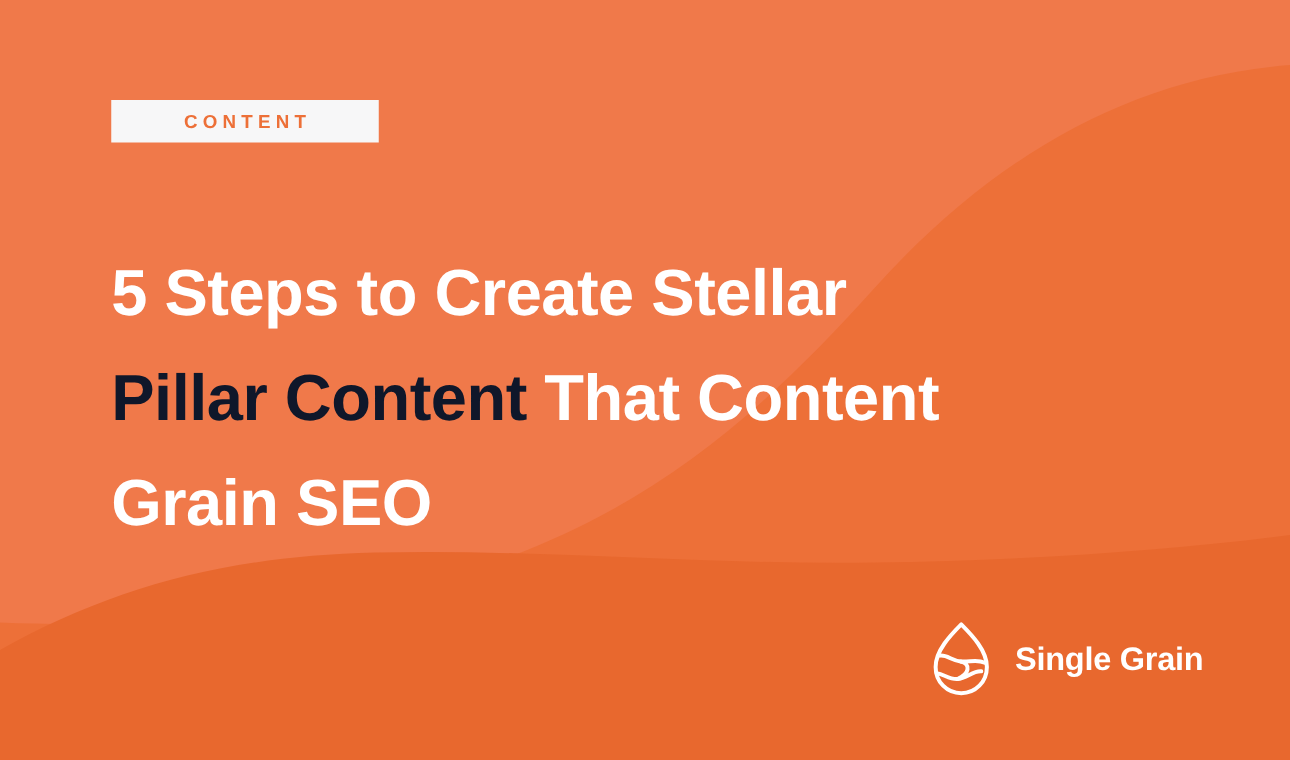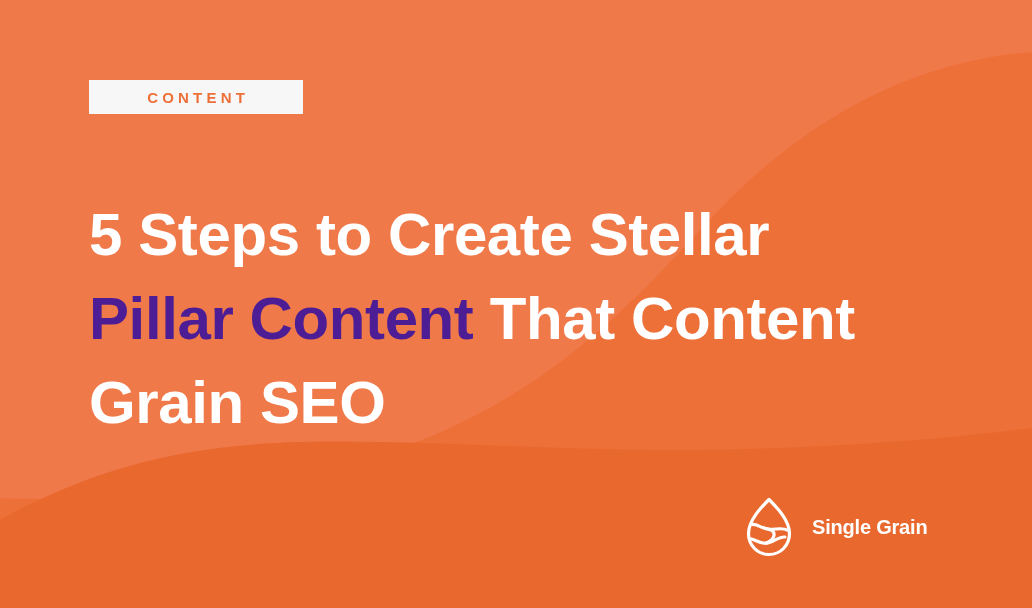--- a/index.html
+++ b/index.html
@@ -61,33 +61,33 @@
 
   
   .headline {
     position: absolute;
     left: 89px;
     top: 193px;
     width: 850px;
     margin: 0;
     color: #FFFFFF;
     font-family: "Liberation Sans", sans-serif;
-    font-size: 60px;
+    font-size: 52px;
     font-weight: bold;
     line-height: 84px;
     letter-spacing: -0.4px;
   }
 
   .headline .hl-line {
     display: block;
     white-space: nowrap;
   }
 
   .headline .accent {
-    color: #4c1d95;
+    color: #0f172a;
   }
 
   
   .logo {
     position: absolute;
     left: 744px;
     top: 496px;
     display: flex;
     align-items: center;
     gap: 18px;
@@ -96,21 +96,21 @@
   .logo-mark {
     width: 50px;
     height: 62px;
     display: block;
     flex: 0 0 auto;
   }
 
   .logo-wordmark {
     color: #FFFFFF;
     font-family: "Liberation Sans", sans-serif;
-    font-size: 20px;
+    font-size: 26px;
     font-weight: bold;
     letter-spacing: -0.2px;
     line-height: 1;
     white-space: nowrap;
   }
 </style>
 </head>
 <body>
 
 <div class="card">

